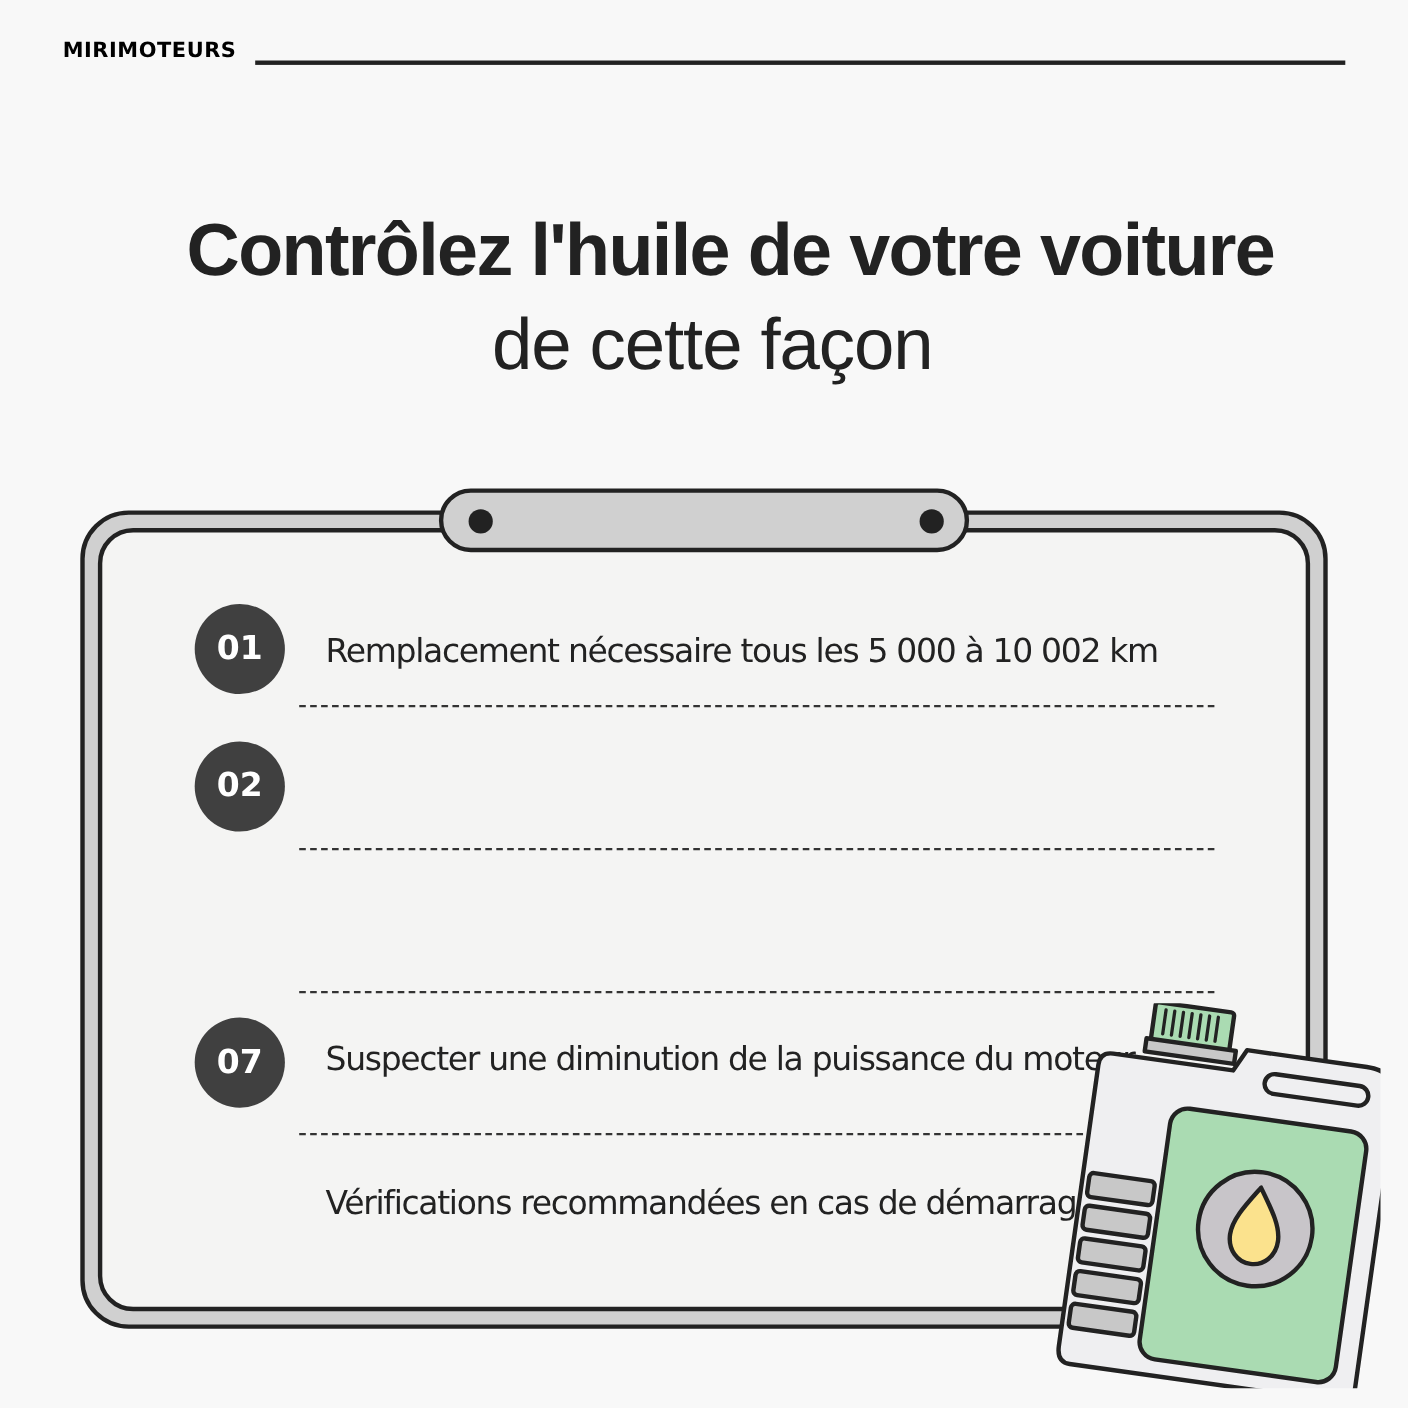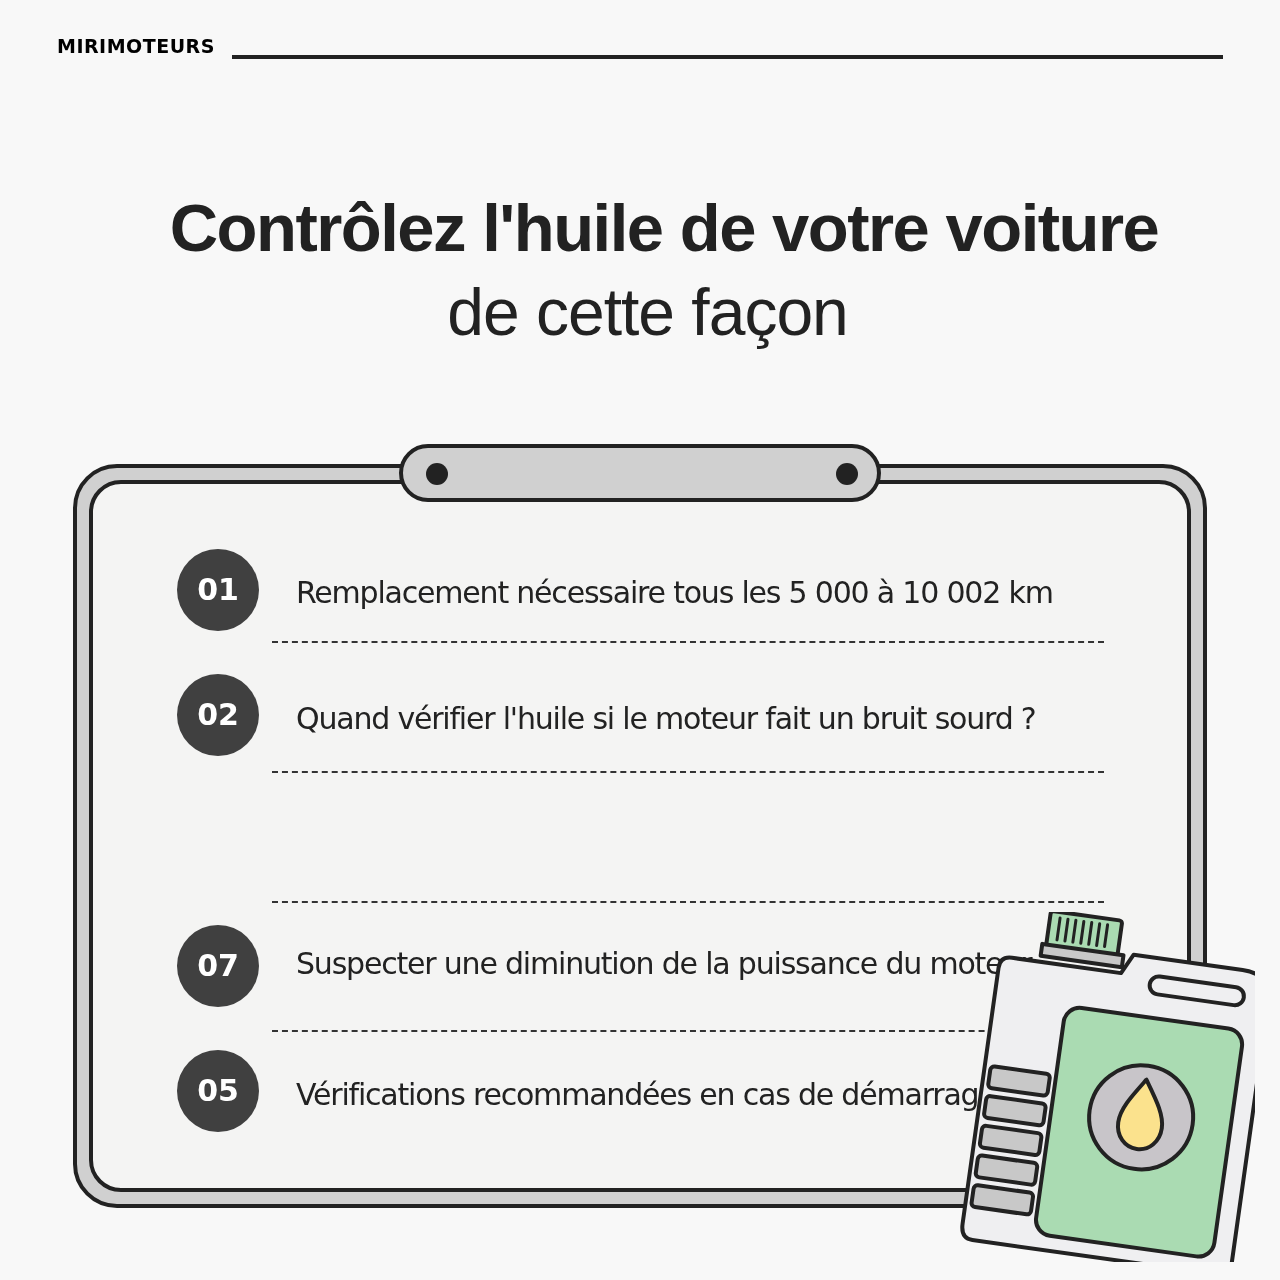--- a/index.html
+++ b/index.html
@@ -80,36 +80,34 @@
 </div>
 
 <div class="item" style="top:549px">
   <div class="num" style="top:0">01</div>
   <div class="text" style="top:26px">Remplacement nécessaire tous les 5 000 à 10 002 km</div>
 </div>
 <div class="dash" style="top:641px"></div>
 
 <div class="item" style="top:674px">
   <div class="num" style="top:0">02</div>
-  <div class="text" style="top:27px">Quand vérifier l'huile si le moteur fait un bruit sourd ?</div>
 </div>
 <div class="dash" style="top:771px"></div>
 
 <div class="item" style="top:800px">
 </div>
 <div class="dash" style="top:901px"></div>
 
 <div class="item" style="top:925px">
   <div class="num" style="top:0">07</div>
   <div class="text" style="top:21px">Suspecter une diminution de la puissance du moteur</div>
 </div>
 <div class="dash" style="top:1030px"></div>
 
 <div class="item" style="top:1050px">
-  <div class="num" style="top:0">05</div>
   <div class="text" style="top:27px">Vérifications recommandées en cas de démarrage lent</div>
 </div>
 
 <svg class="jug" viewBox="0 0 300 350" xmlns="http://www.w3.org/2000/svg">
   <g transform="rotate(8 150 175)" stroke="#222" stroke-width="4" stroke-linejoin="round" stroke-linecap="round">
 
     <rect x="72" y="8" width="72" height="36" rx="3" fill="#aadbb2"></rect>
     <g stroke-width="3">
       <line x1="82" y1="14" x2="82" y2="36"></line>
         <line x1="90" y1="14" x2="90" y2="36"></line>

